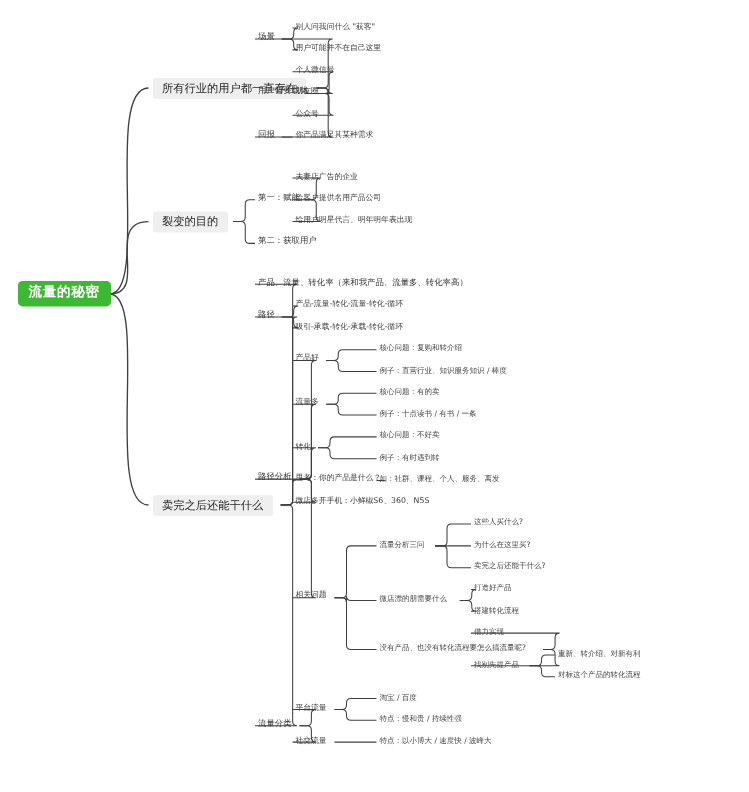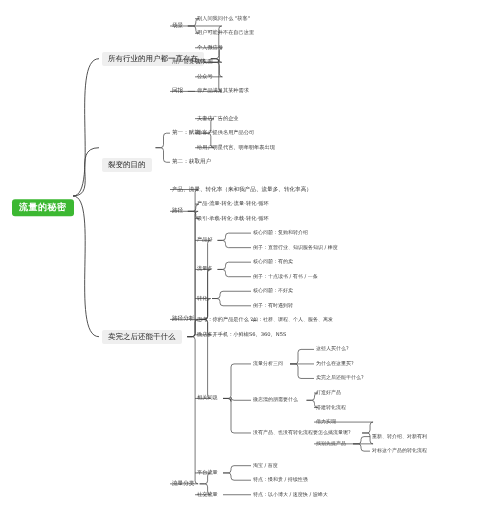--- a/index.html
+++ b/index.html
@@ -102,21 +102,21 @@
       <div class="node lvl1" style="left: 102px; top: 58.6901px;">所有行业的用户都一直存在</div>
       <div class="node lvl2" style="left: 172px; top: 25.9859px;">场景</div>
       <div class="node lvl3" style="left: 197px; top: 18.7183px;">别人问我问什么 "获客"</div>
       <div class="node lvl3" style="left: 197px; top: 33.2535px;">用户可能并不在自己这里</div>
       <div class="node lvl2" style="left: 172px; top: 62.3239px;">用户需要载体</div>
       <div class="node lvl3" style="left: 197px; top: 47.7887px;">个人微信号</div>
       <div class="node lvl3" style="left: 197px; top: 62.3239px;">朋友圈</div>
       <div class="node lvl3" style="left: 197px; top: 76.8592px;">公众号</div>
       <div class="node lvl2" style="left: 172px; top: 91.3944px;">回报</div>
       <div class="node lvl3" style="left: 197px; top: 91.3944px;">你产品满足其某种需求</div>
-      <div class="node lvl1" style="left: 102px; top: 147.718px; margin-top: 17px;">裂变的目的</div>
+      <div class="node lvl1" style="left: 102px; top: 147.718px;">裂变的目的</div>
       <div class="node lvl2" style="left: 172px; top: 133.183px;">第一：赋能</div>
       <div class="node lvl3" style="left: 197px; top: 118.648px;">夫妻店广告的企业</div>
       <div class="node lvl3" style="left: 197px; top: 133.183px;">给客户提供名用产品公司</div>
       <div class="node lvl3" style="left: 197px; top: 147.718px;">给用户明星代言、明年明年表出现</div>
       <div class="node lvl2" style="left: 172px; top: 162.254px;">第二：获取用户</div>
       <div class="node lvl1" style="left: 102px; top: 336.676px;">卖完之后还能干什么</div>
       <div class="node lvl2" style="left: 172px; top: 189.507px;">产品、流量、转化率（来和我产品、流量多、转化率高）</div>
       <div class="node lvl2" style="left: 172px; top: 211.31px;">路径</div>
       <div class="node lvl3" style="left: 197px; top: 204.042px;">产品-流量-转化-流量-转化-循环</div>
       <div class="node lvl3" style="left: 197px; top: 218.577px;">吸引-承载-转化-承载-转化-循环</div>
@@ -145,15 +145,15 @@
       <div class="node lvl4" style="left: 316px; top: 422.07px;">借力实现</div>
       <div class="node lvl4" style="left: 316px; top: 443.873px;">找别先提产品</div>
       <div class="node lvl4" style="left: 372px; top: 436.606px;">重新、转介绍、对新有利</div>
       <div class="node lvl4" style="left: 372px; top: 451.141px;">对标这个产品的转化流程</div>
       <div class="node lvl2" style="left: 172px; top: 483.845px;">流量分类</div>
       <div class="node lvl3" style="left: 197px; top: 472.944px;">平台流量</div>
       <div class="node lvl4" style="left: 253px; top: 465.676px;">淘宝 / 百度</div>
       <div class="node lvl4" style="left: 253px; top: 480.211px;">特点：慢和贵 / 持续性强</div>
       <div class="node lvl3" style="left: 197px; top: 494.746px;">社交流量</div>
       <div class="node lvl4" style="left: 253px; top: 494.746px;">特点：以小博大 / 速度快 / 波峰大</div>
-      <div class="node root" style="left: 12px; top: 196px; margin-top: 12px;">流量的秘密</div>
+      <div class="node root" style="left: 12px; top: 196px;">流量的秘密</div>
     </div>
 </div>
 
 </body></html>

